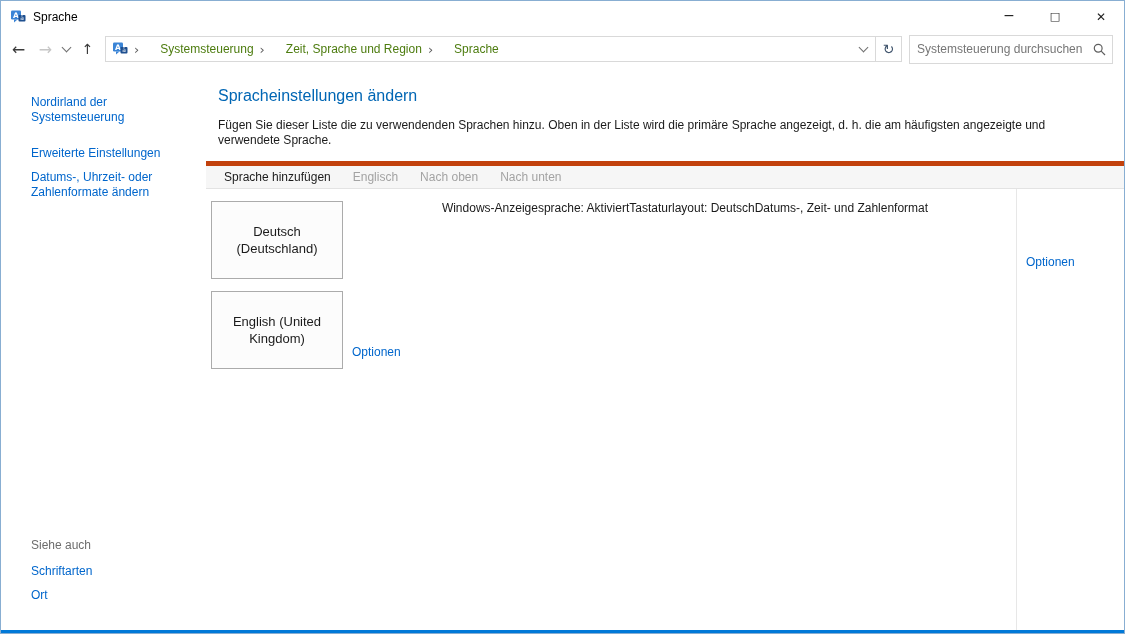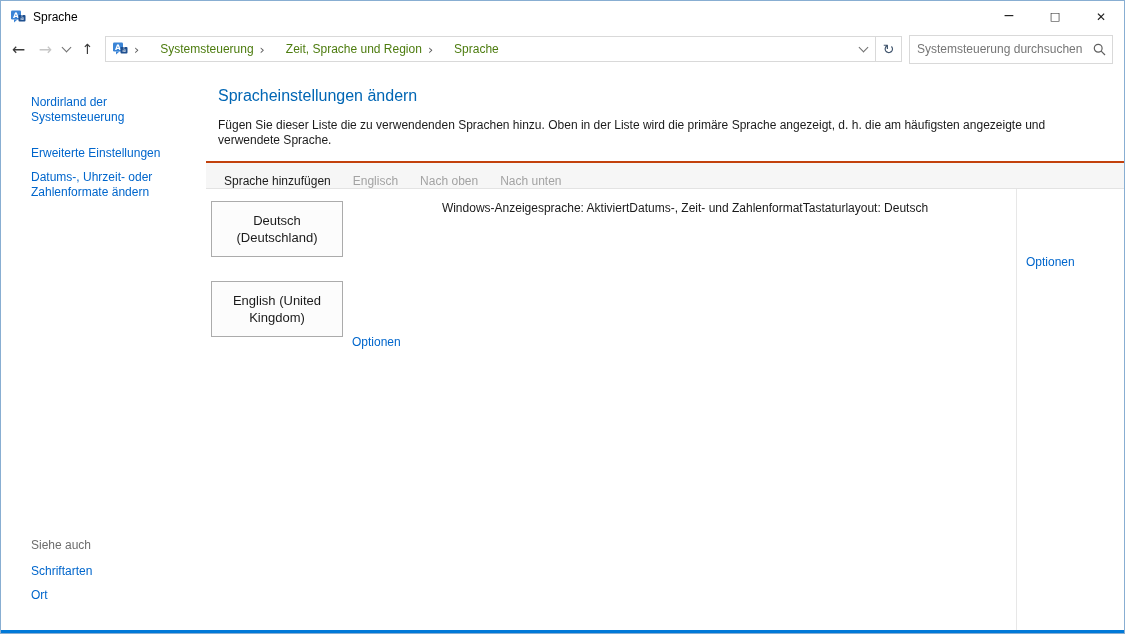--- a/index.html
+++ b/index.html
@@ -46,28 +46,28 @@
   .side-link.home{margin-bottom:21px;}
   .side-bottom{margin-top:auto;}
   .side-header{color:#6d6d6d;margin-bottom:12px;}
   .side-bottom .side-link{margin-bottom:9px;}
 
   .main{flex:1;display:flex;flex-direction:column;min-width:0;}
   .main-top{padding:18px 15px 0 12px;}
   .page-title{font-size:16px;font-weight:400;color:#0066b4;margin-bottom:13px;}
   .page-desc{line-height:15px;max-width:898px;color:#1b1b1b;margin-bottom:13px;}
 
-  .lang-toolbar{flex:0 0 28px;background:#f6f6f6;border-top:2px solid #c2410c;border-bottom:1px solid #e3e3e3;display:flex;align-items:flex-end;padding-left:7px;}
+  .lang-toolbar{flex:0 0 28px;background:#f6f6f6;border-top:5px solid #c2410c;border-bottom:1px solid #e3e3e3;display:flex;align-items:center;padding-left:7px;}
   .tb-item{padding:0 11px;color:#1b1b1b;cursor:pointer;white-space:nowrap;}
   .tb-item.disabled{color:#a3a3a3;}
 
   .list-area{flex:1;position:relative;padding:12px 0 0 5px;min-height:0;}
   .vsep{position:absolute;top:0;bottom:0;right:107px;width:1px;background:#e7e7e7;}
   .lang-row{display:flex;margin-bottom:12px;}
-  .lang-tile{flex:0 0 132px;height:56px;border:1px solid #ababab;background:#fcfcfc;display:flex;align-items:center;justify-content:center;text-align:center;padding:0 12px;font-size:13px;line-height:17px;color:#1b1b1b;cursor:pointer;}
+  .lang-tile{flex:0 0 132px;height:78px;border:1px solid #ababab;background:#fcfcfc;display:flex;align-items:center;justify-content:center;text-align:center;padding:0 12px;font-size:13px;line-height:17px;color:#1b1b1b;cursor:pointer;}
   .lang-details{flex:1;margin-left:10px;height:68px;display:flex;justify-content:center;line-height:15px;min-width:0;}
   .lang-options{flex:0 0 107px;height:68px;display:flex;align-items:flex-end;padding-left:9px;}
   .opt-link{color:#0066cc;cursor:pointer;}
 </style>
 </head>
 <body>
 
 <div class="window">
 
   <div class="titlebar">
@@ -165,22 +165,22 @@
         <span class="tb-item disabled">Nach unten</span>
       </div>
 
       <div class="list-area">
         <div class="vsep"></div>
 
         <div class="lang-row">
           <div class="lang-tile">Deutsch (Deutschland)</div>
           <div class="lang-details">
             <span>Windows-Anzeigesprache: Aktiviert</span>
+            <span>Tastaturlayout: Deutsch</span>
             <span>Datums-, Zeit- und Zahlenformat</span>
-            <span>Tastaturlayout: Deutsch</span>
           </div>
           <div class="lang-options">
             <span class="opt-link">Optionen</span>
           </div>
         </div>
 
         <div class="lang-row">
           <div class="lang-tile">English (United Kingdom)</div>
           <div class="lang-options">
             <span class="opt-link">Optionen</span>

